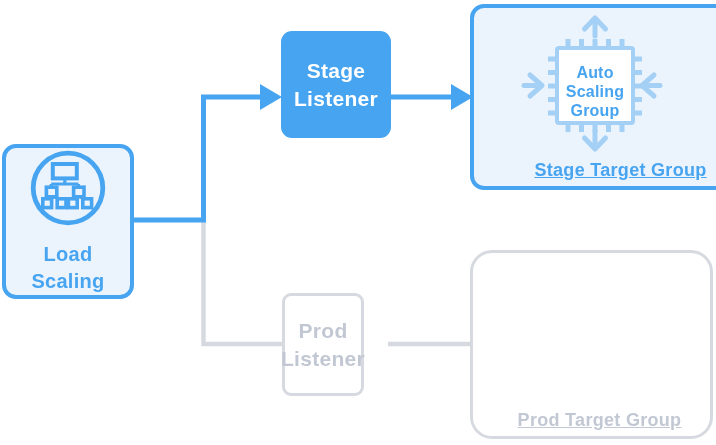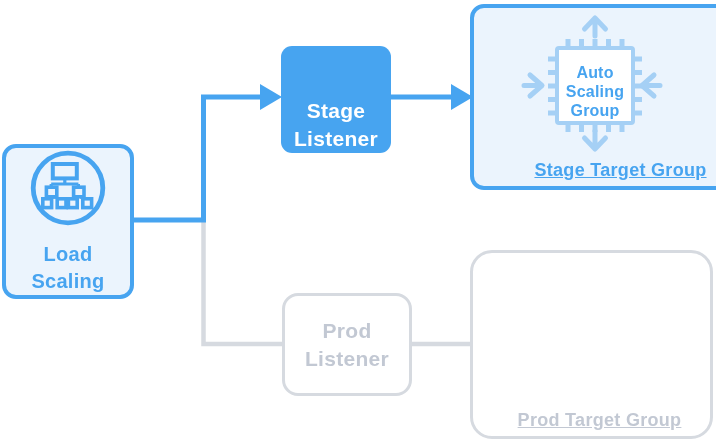--- a/index.html
+++ b/index.html
@@ -58,37 +58,36 @@
     color: var(--primary-blue);
     font-size: 20px;
     line-height: 27px;
     margin-top: 13px;
   }
   .lb-icon { width: 80px; height: 80px; display: block; }
   .lb-stroke { stroke: var(--primary-blue); fill: none; }
 
   
   .node-stage-listener {
-    left: 281px; top: 46px;
+    left: 281px; top: 31px;
     width: 110px; height: 107px;
     background: var(--primary-blue);
     border-radius: 11px;
-    justify-content: flex-end;
   }
   .node-stage-listener .node-label {
     color: var(--white);
     font-size: 21px;
     line-height: 28px;
   }
   .node-prod-listener {
     left: 282px; top: 293px;
-    width: 130px; height: 103px;
+    width: 82px; height: 103px;
     background: var(--white);
     border: 3px solid var(--gray-border);
-    border-radius: 16px;
+    border-radius: 9px;
   }
   .node-prod-listener .node-label {
     color: var(--gray-text);
     font-size: 21px;
     line-height: 28px;
   }
 
   
   .node-stage-target {
     left: 470px; top: 4px;

